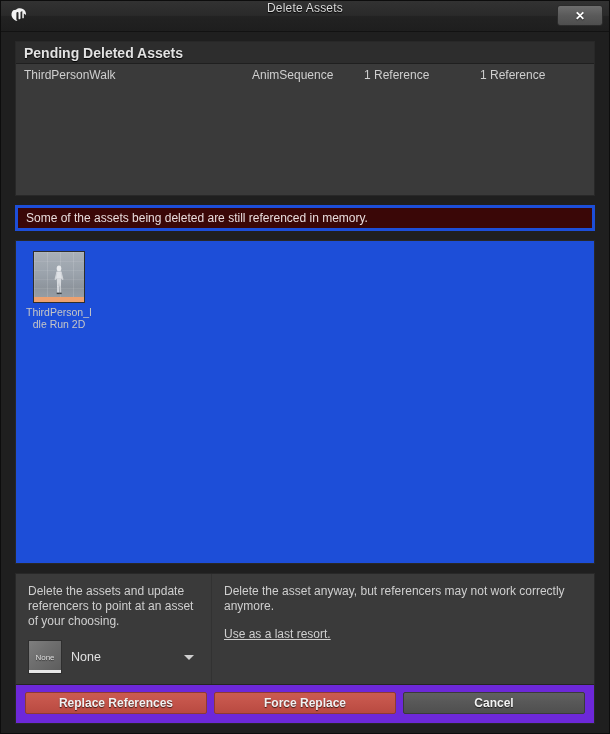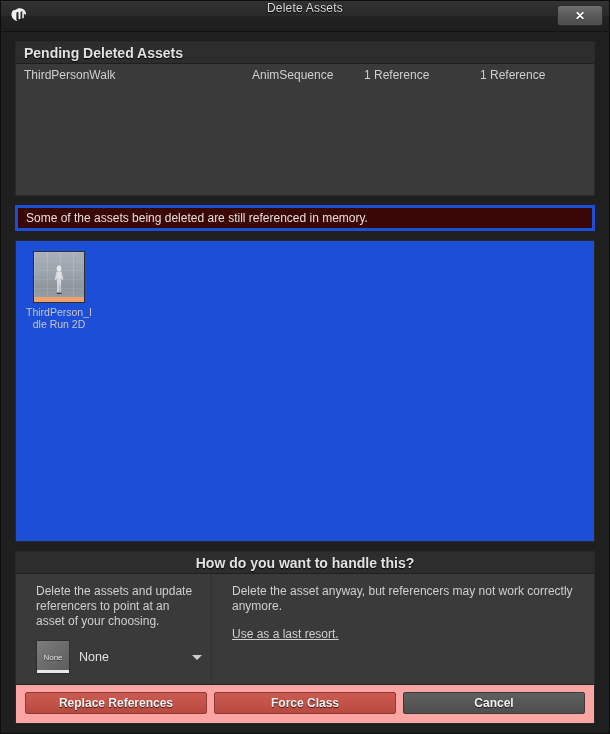--- a/index.html
+++ b/index.html
@@ -223,21 +223,21 @@
   }
 
   
   .handle-panel { margin-top: 9px; flex: 0 0 auto; }
   .handle-body {
     display: flex;
     background: #3a3a3a;
     min-height: 92px;
   }
   .opt-col {
-    padding: 10px 12px 10px 20px;
+    padding: 10px 12px 10px 12px;
     display: flex;
     flex-direction: column;
   }
   .opt-col.left  { width: 196px; flex: 0 0 196px; border-right: 1px solid #323232; }
   .opt-col.right { flex: 1 1 auto; }
   .opt-desc {
     font-size: 12px;
     line-height: 15px;
     color: #cfcfcf;
   }
@@ -291,21 +291,21 @@
     border-left: 5px solid transparent;
     border-right: 5px solid transparent;
     border-top: 5px solid #cfcfcf;
   }
 
   
   .actions {
     display: flex;
     gap: 7px;
     padding: 7px 9px 9px 9px;
-    background: #fca5a5;
+    background: #6d28d9;
     border-top: 1px solid #242424;
   }
   .btn {
     flex: 1 1 0;
     height: 22px;
     display: flex;
     align-items: center;
     justify-content: center;
     font-size: 12px;
     font-weight: bold;
@@ -385,23 +385,20 @@
               <rect x="8.2" y="27.6" width="2.5" height="1.5" fill="#3e4247"></rect>
             </svg>
             <div class="tile-accent"></div>
           </div>
           <div class="tile-label">ThirdPerson_Idle Run 2D</div>
         </div>
       </div>
     </div>
 
     <div class="panel handle-panel">
-      <div class="panel-header centered">
-        <span class="ph-title">How do you want to handle this?</span>
-      </div>
       <div class="handle-body">
 
         <div class="opt-col left">
           <div class="opt-desc">Delete the assets and update referencers to point at an asset of your choosing.</div>
           <div class="picker">
             <div class="picker-thumb">
               <span class="pt-label">None</span>
               <div class="pt-bar"></div>
             </div>
             <div class="picker-combo">
@@ -413,20 +410,20 @@
 
         <div class="opt-col right">
           <div class="opt-desc">Delete the asset anyway, but referencers may not work correctly anymore.</div>
           <div class="opt-desc second">Use as a last resort.</div>
         </div>
 
       </div>
 
       <div class="actions">
         <div class="btn btn-danger">Replace References</div>
-        <div class="btn btn-danger">Force Class</div>
+        <div class="btn btn-danger">Force Replace</div>
         <div class="btn btn-neutral">Cancel</div>
       </div>
     </div>
 
     <div class="bottom-pad"></div>
   </div>
 </div>
 
 </body></html>

